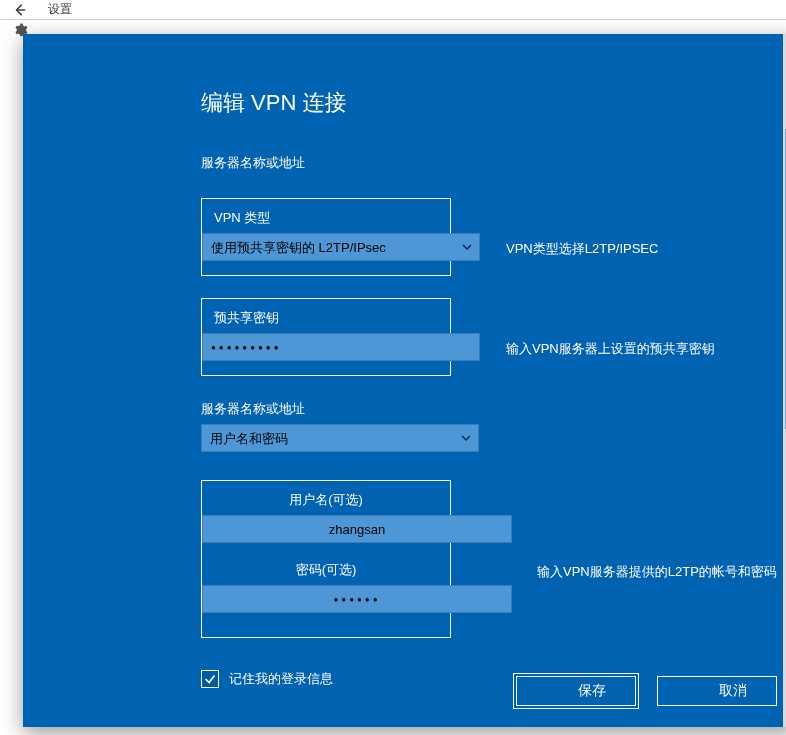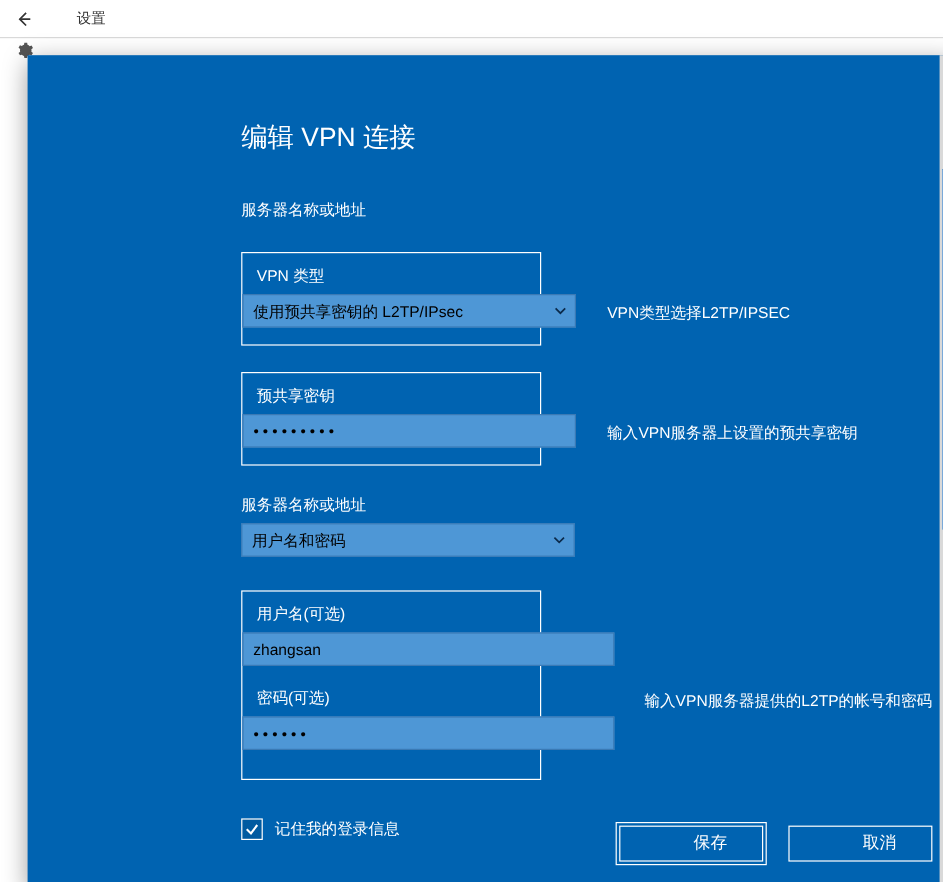--- a/index.html
+++ b/index.html
@@ -1,25 +1,25 @@
 <!DOCTYPE html>
 <html><head>
   <meta charset="utf-8">
   <style>
     * { margin: 0; padding: 0; box-sizing: border-box; font-family: "Microsoft YaHei", "Segoe UI", sans-serif; }
     body { width: 786px; height: 735px; background: #fff; overflow: hidden; }
 
     .titlebar {
-      height: 32px;
+      height: 20px;
       background: #fff;
       border-bottom: 1px solid #d0d0d0;
       display: flex;
       align-items: center;
       padding-left: 12px;
-      gap: 36px;
+      gap: 20px;
     }
     .titlebar .back { width: 16px; display:flex; align-items:center; justify-content:center; cursor: default; }
     .titlebar .title { font-size: 12px; color: #333; }
 
     .canvas { position: relative; width: 786px; height: 707px; }
 
     .under-strip {
       position: absolute; left: 0; top: 0; right: 0; height: 20px;
       background: #fff;
       display:flex; align-items:center; gap:8px; padding-left:14px;
@@ -66,21 +66,21 @@
       width:10px; height:10px; pointer-events:none;
     }
 
     .box { border:1px solid #fff; padding:10px 12px 14px 12px; width: 250px; }
     .box .tb { width: 278px; margin-left:-12px; margin-bottom:0; }
 
     .group-vpn   { margin-top: 26px; }
     .group-psk   { margin-top: 22px; }
     .group-login { margin-top: 24px; }
     .group-creds { margin-top: 28px; padding-bottom: 10px; width:250px; border:1px solid #fff; }
-    .group-creds .inner { padding:10px 12px 14px 12px; }
+    .group-creds .inner { padding:10px 12px 14px 12px;text-align:center; }
     .group-creds .inner + .inner { padding-top: 4px; }
 
     .hint { position:absolute; left: 305px; font-size:13px; color:#fff; white-space:nowrap; }
 
     .remember { margin-top: 32px; display:flex; align-items:flex-end; gap:10px; }
     .chk {
       width:18px; height:18px; background:#005ba1; border:1px solid #fff;
       display:flex; align-items:center; justify-content:center;
     }
     .remember-label { font-size:13px; }

